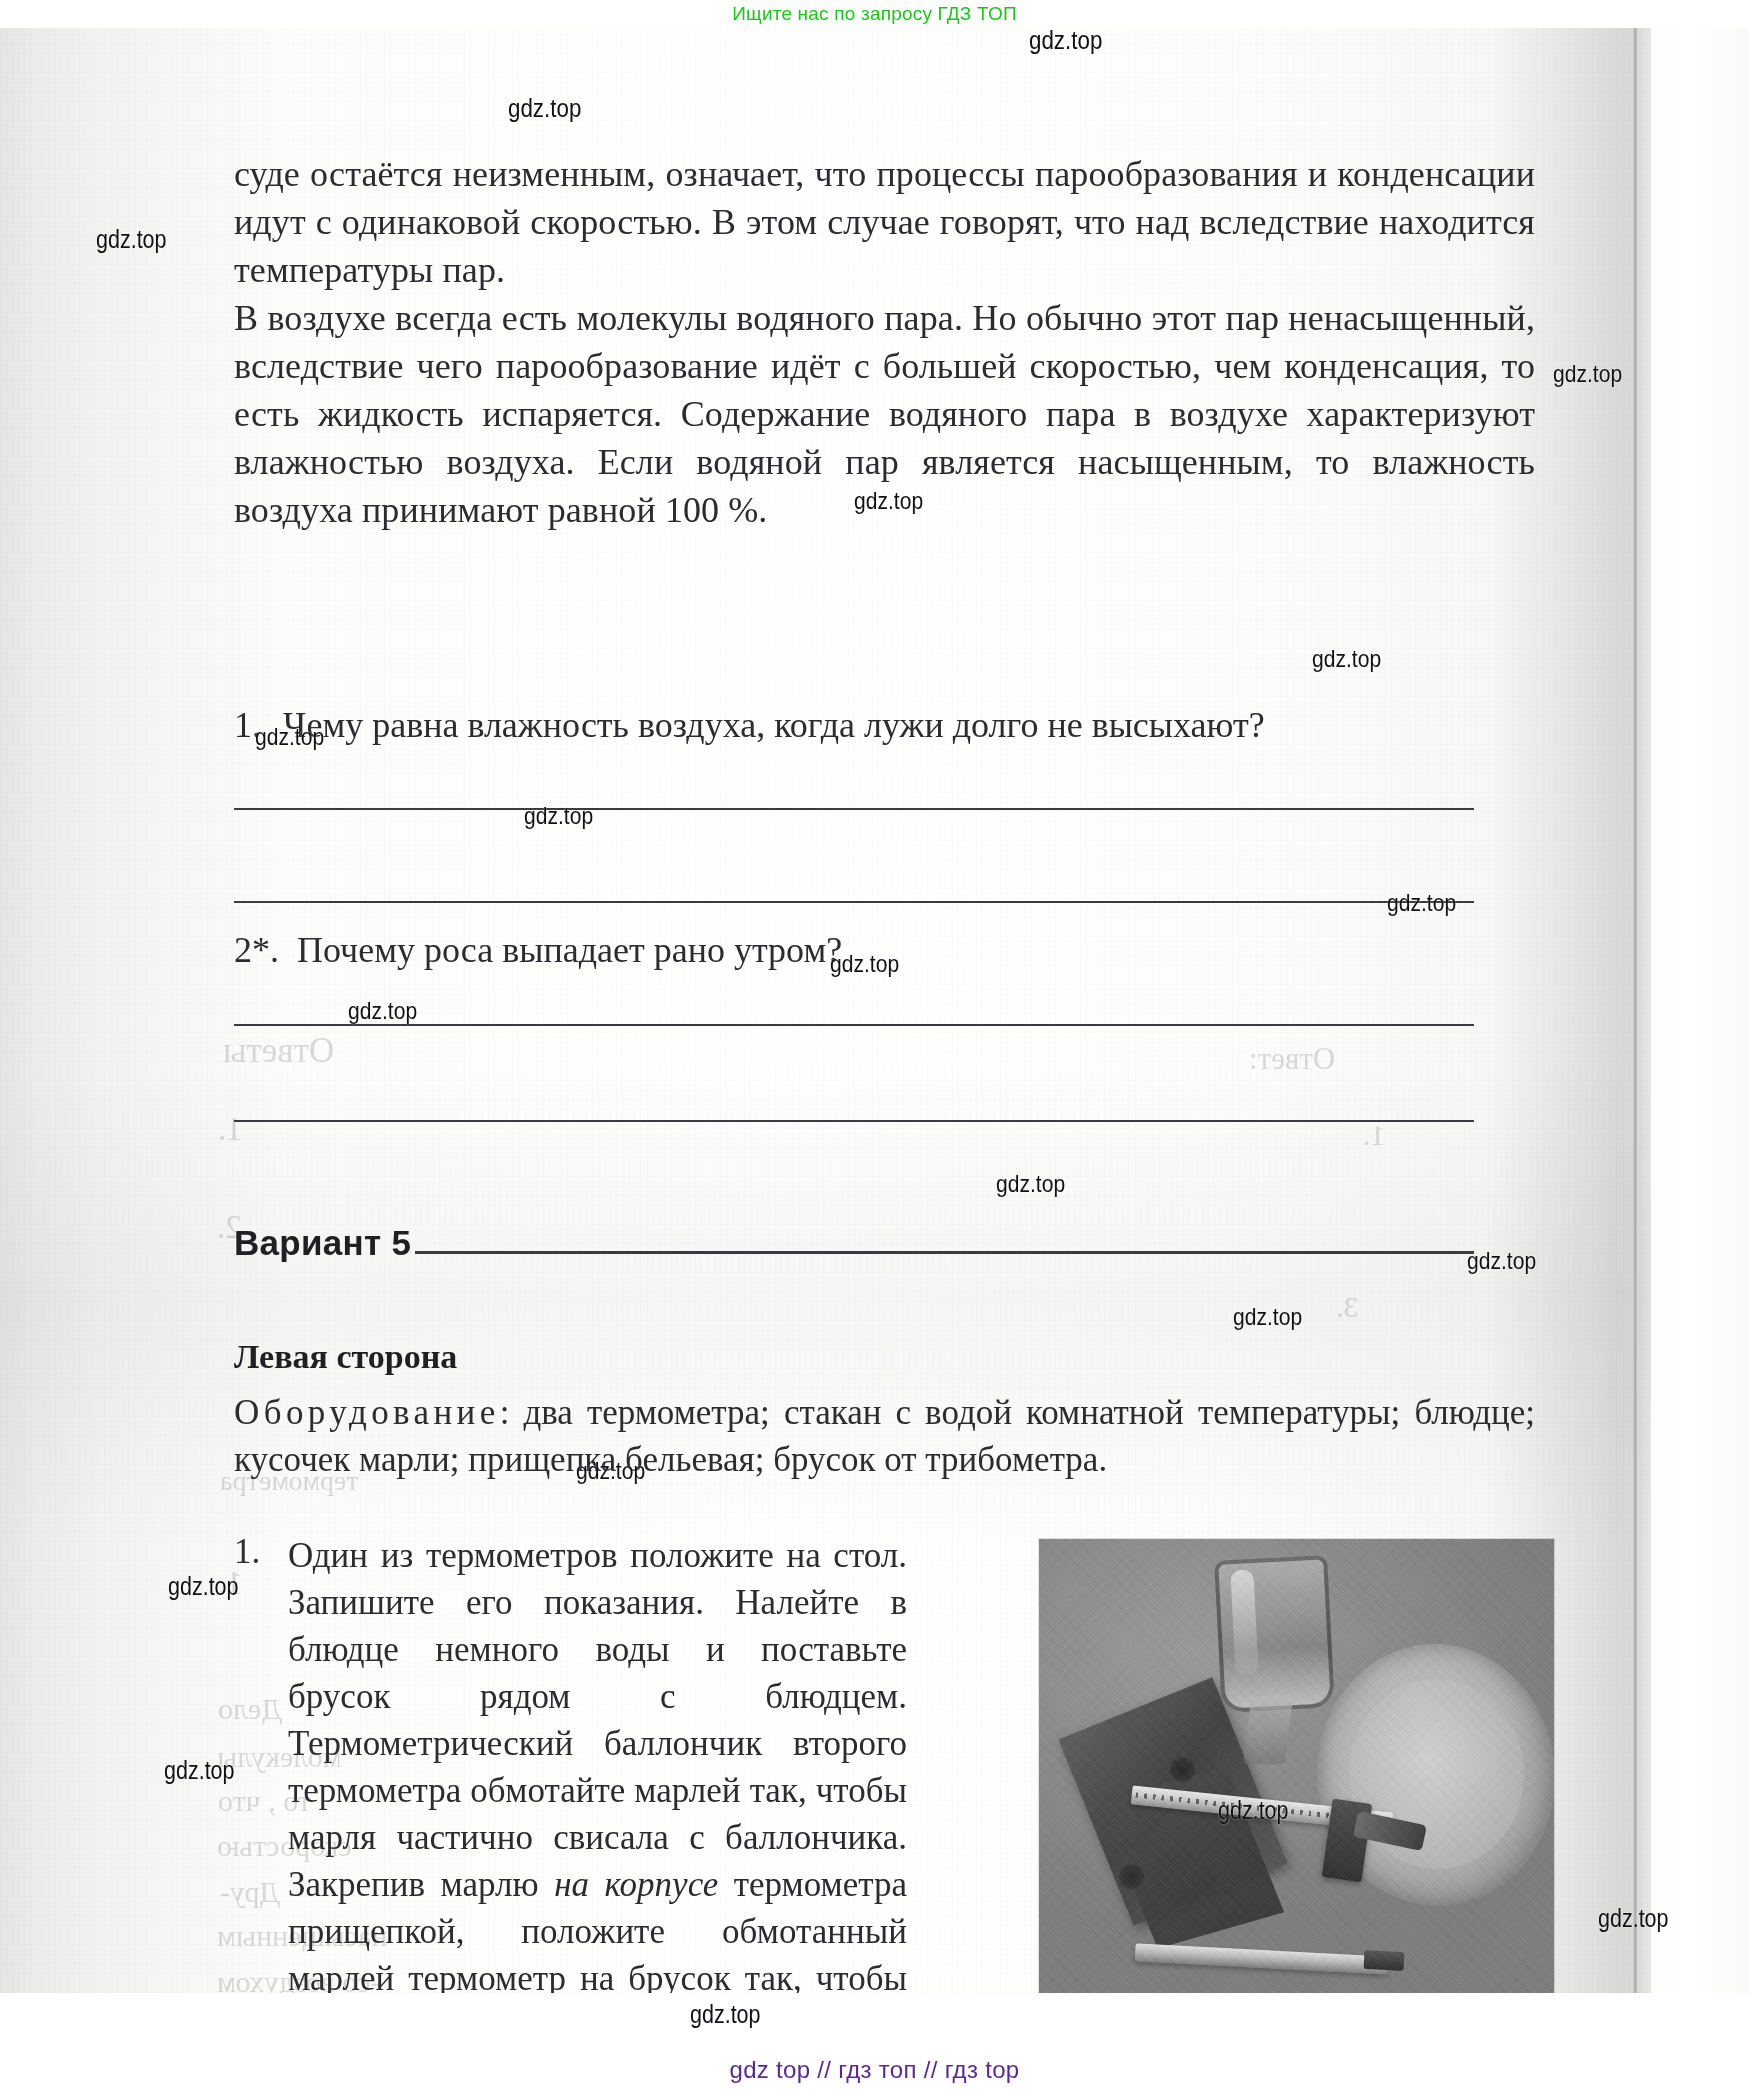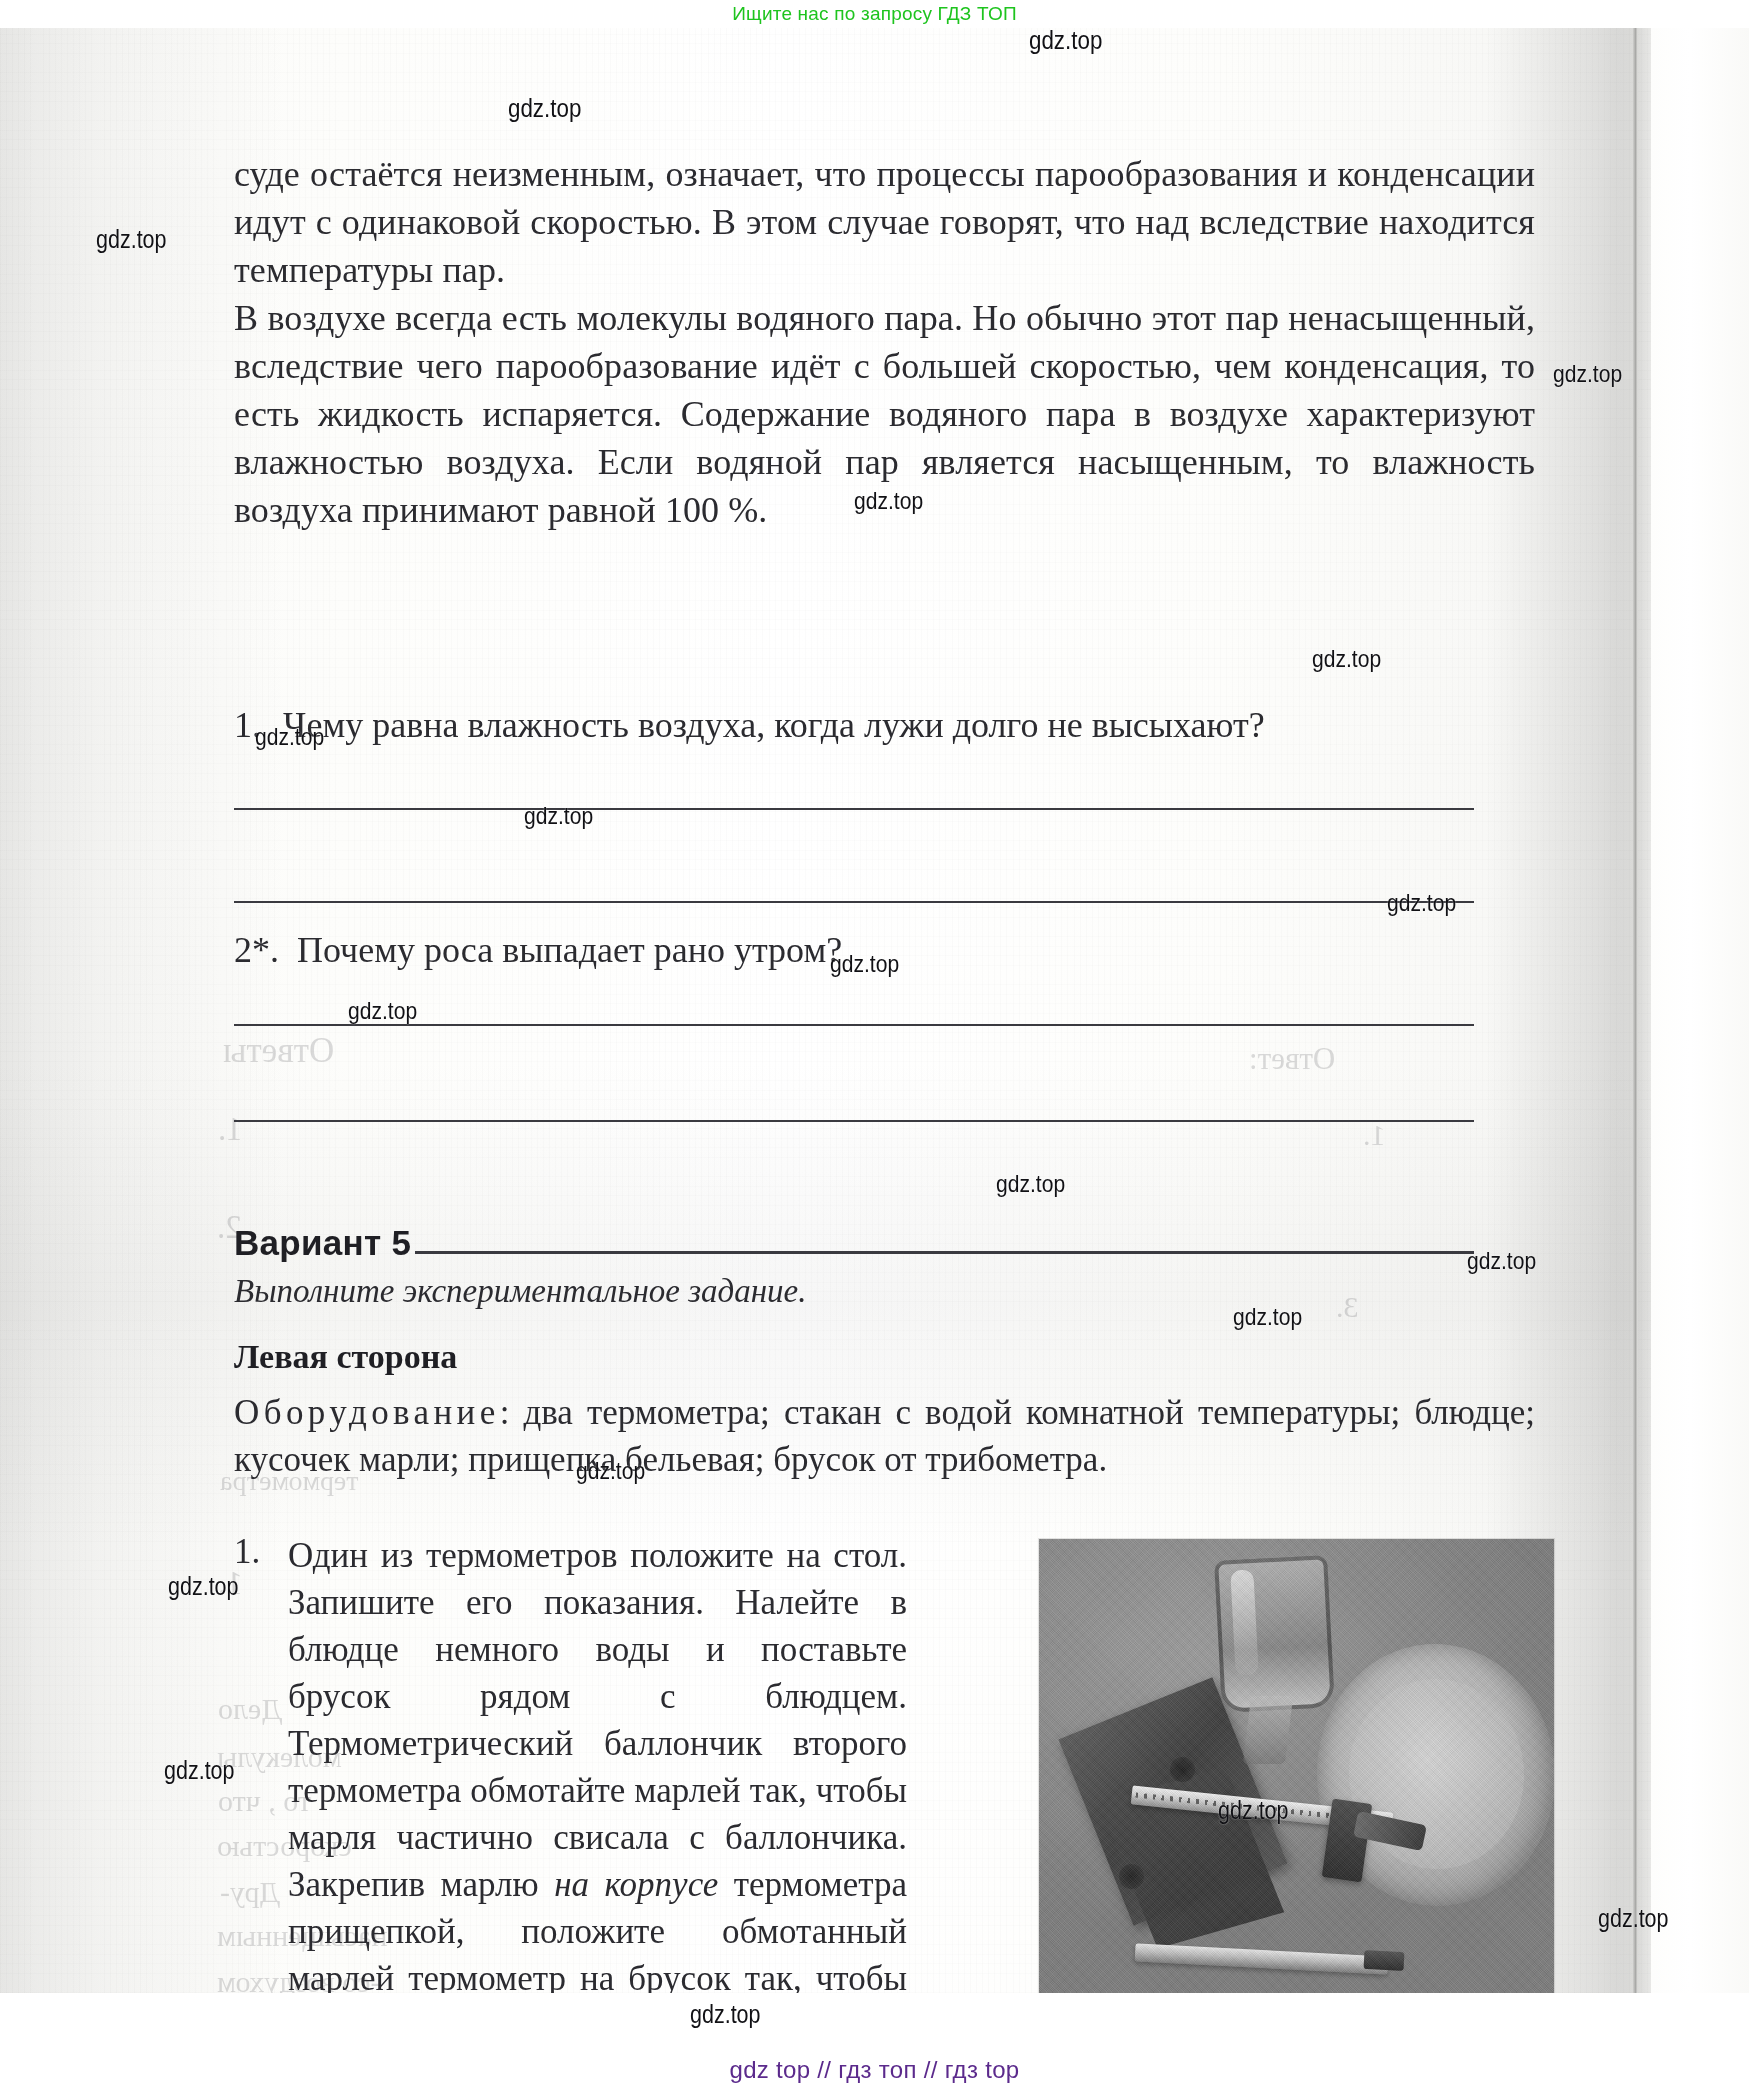--- a/index.html
+++ b/index.html
@@ -320,21 +320,20 @@
   <div class="question" style="position:absolute;left:234px;top:898px;">
     <span style="display:inline-block;width:63px;">2*.</span><span>Почему роса выпадает рано утром?</span>
   </div>
   <div class="answer-rule" style="left:234px;top:996px;width:1240px;"></div>
   <div class="answer-rule" style="left:234px;top:1092px;width:1240px;"></div>
 
   <div class="variant-row">
     <span class="variant-label">Вариант 5</span>
     <span class="variant-line"></span>
   </div>
-  <div class="task-italic">Выполните экспериментальное задание.</div>
   <div class="side-heading">Левая сторона</div>
 
   <div class="equipment"><span class="spaced">Оборудование</span><span>: два термометра; стакан с водой комнатной температуры; блюдце; кусочек марли; прищепка бельевая; брусок от трибометра.</span></div>
 
   <div class="step-block">
     <span class="step-num">1.</span>
     <p class="step-text"><span>Один из термометров положите на стол. Запишите его показания. Налейте в блюдце немного воды и поставьте брусок рядом с блюдцем. Термометрический баллончик второго термометра обмотайте марлей так, чтобы марля частично свисала с баллончика. Закрепив марлю </span><span class="it">на корпусе</span><span> термометра прищепкой, положите обмотанный марлей термометр на брусок так, чтобы конец</span></p>
   </div>
 
   <div class="photo">

